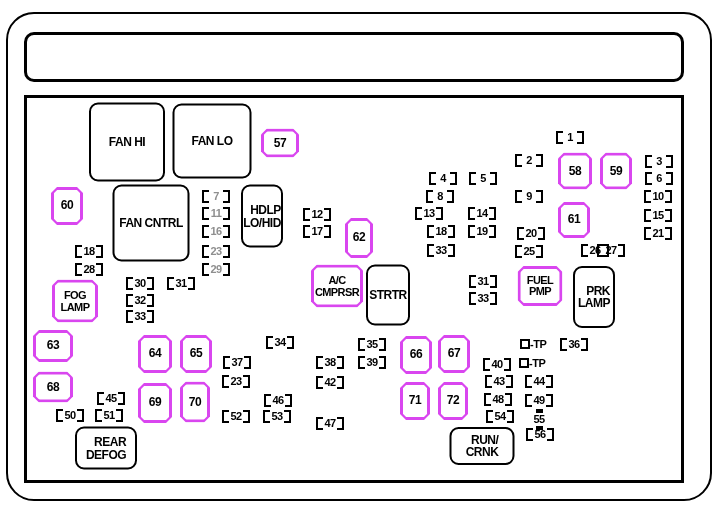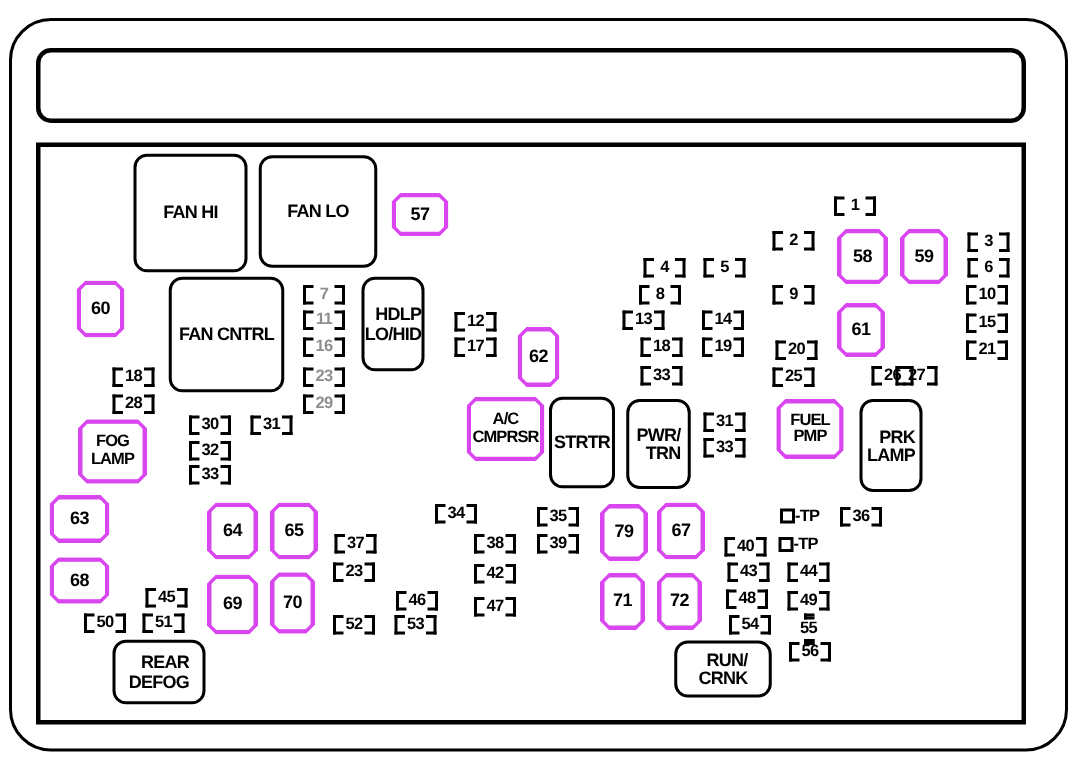--- a/index.html
+++ b/index.html
@@ -238,21 +238,21 @@
     <div class="fuse" style="left: 483px; top: 281px;">
       <div class="bk bl"></div>
       <div class="num">31</div>
       <div class="bk br"></div>
     </div>
     <div class="fuse" style="left: 483px; top: 298px;">
       <div class="bk bl"></div>
       <div class="num">33</div>
       <div class="bk br"></div>
     </div>
-    <div class="fuse" style="left: 284px; top: 342px; padding-left: 40px;">
+    <div class="fuse" style="left: 260px; top: 342px; padding-left: 40px;">
       <div class="bk bl"></div>
       <div class="num">34</div>
       <div class="bk br"></div>
     </div>
     <div class="fuse" style="left: 372px; top: 344px;">
       <div class="bk bl"></div>
       <div class="num">35</div>
       <div class="bk br"></div>
     </div>
     <div class="fuse" style="left: 237px; top: 362px;">
@@ -278,21 +278,21 @@
     <div class="fuse" style="left: 330px; top: 382px;">
       <div class="bk bl"></div>
       <div class="num">42</div>
       <div class="bk br"></div>
     </div>
     <div class="fuse" style="left: 278px; top: 400px;">
       <div class="bk bl"></div>
       <div class="num">46</div>
       <div class="bk br"></div>
     </div>
-    <div class="fuse" style="left: 330px; top: 404px; justify-content: flex-end;">
+    <div class="fuse" style="left: 330px; top: 423px; justify-content: flex-end;">
       <div class="bk bl"></div>
       <div class="num">47</div>
       <div class="bk br"></div>
     </div>
     <div class="fuse" style="left: 236px; top: 416px;">
       <div class="bk bl"></div>
       <div class="num">52</div>
       <div class="bk br"></div>
     </div>
     <div class="fuse" style="left: 277px; top: 416px;">
@@ -381,21 +381,21 @@
     <div class="relay" style="left: 53px; top: 346px; width: 40px; height: 32px;">
       <div class="lbl">63</div>
     </div>
     <div class="relay" style="left: 155px; top: 354px; width: 34px; height: 38px;">
       <div class="lbl">64</div>
     </div>
     <div class="relay" style="left: 196px; top: 354px; width: 32px; height: 38px;">
       <div class="lbl">65</div>
     </div>
     <div class="relay" style="left: 416px; top: 355px; width: 32px; height: 38px;">
-      <div class="lbl">79</div>
+      <div class="lbl">66</div>
     </div>
     <div class="relay" style="left: 454px; top: 354px; width: 32px; height: 38px;">
       <div class="lbl">67</div>
     </div>
     <div class="relay" style="left: 53px; top: 387px; width: 40px; height: 31px;">
       <div class="lbl">68</div>
     </div>
     <div class="relay" style="left: 155px; top: 403px; width: 34px; height: 40px;">
       <div class="lbl">69</div>
     </div>
@@ -424,23 +424,20 @@
       <div class="lbl">FAN LO</div>
     </div>
     <div class="box" style="left: 151px; top: 223px; width: 77px; height: 77px;">
       <div class="lbl">FAN CNTRL</div>
     </div>
     <div class="box" style="left: 262px; top: 216px; width: 42px; height: 63px;">
       <div class="lbl">HDLP<br>LO/HID</div>
     </div>
     <div class="box" style="left: 388px; top: 295px; width: 44px; height: 61px;">
       <div class="lbl">STRTR</div>
-    </div>
-    <div class="box" style="left: 439px; top: 296px; width: 43px; height: 60px;">
-      <div class="lbl">PWR/<br>TRN</div>
     </div>
     <div class="box" style="left: 594px; top: 297px; width: 42px; height: 62px;">
       <div class="lbl">PRK<br>LAMP</div>
     </div>
     <div class="box" style="left: 106px; top: 448px; width: 62px; height: 43px;">
       <div class="lbl">REAR<br>DEFOG</div>
     </div>
     <div class="box" style="left: 482px; top: 446px; width: 65px; height: 38px;">
       <div class="lbl">RUN/<br>CRNK</div>
     </div>

